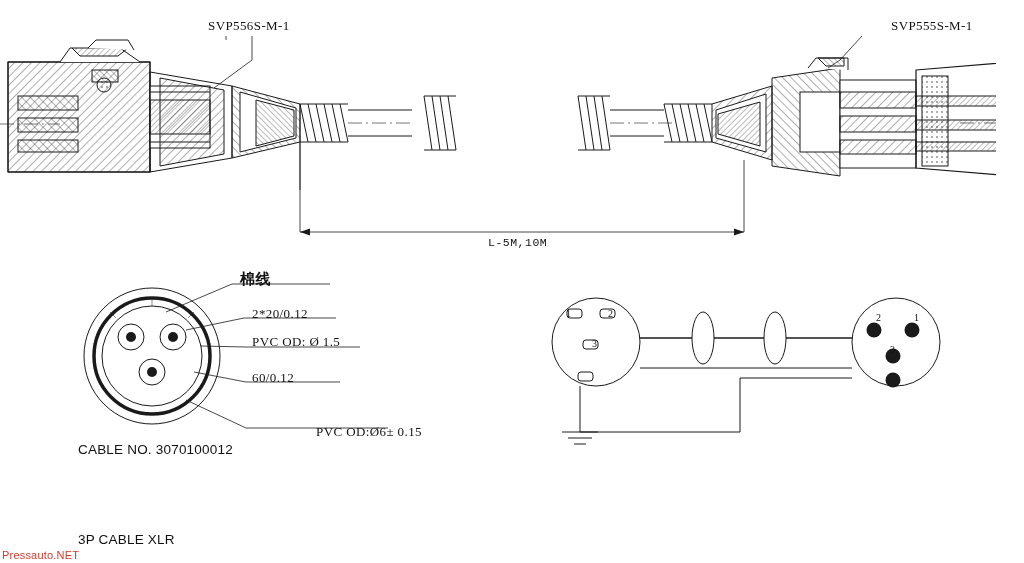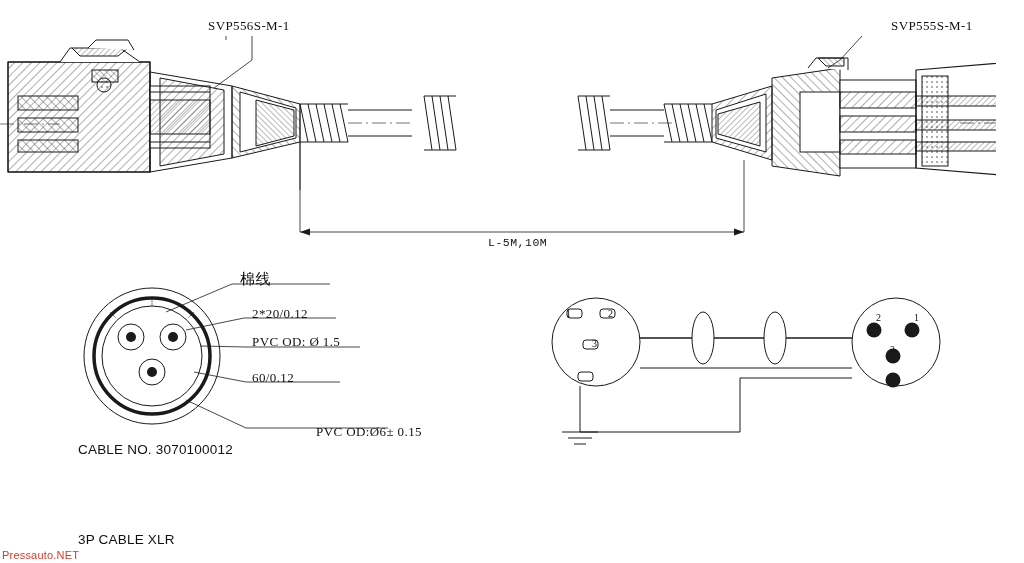--- a/index.html
+++ b/index.html
@@ -243,21 +243,21 @@
       </g>
     </g>
   </svg>
 
   <div class="lbl" style="left:208px; top:18px;">SVP556S-M-1</div>
 
   <div class="lbl" style="left:862px; top:18px;margin-left:29px;">SVP555S-M-1</div>
 
   <div class="lbl lbl-mono" style="left:488px; top:204px;margin-top:32px;">L-5M,10M</div>
 
-  <div class="lbl" style="left:240px; top:270px; font-size:15px;">棉线</div>
+  <div class="lbl" style="left:240px; top:270px; font-size:15px;font-weight:bold;">棉线</div>
 
   <div class="lbl" style="left:252px; top:306px;">2*20/0.12</div>
 
   <div class="lbl" style="left:252px; top:334px;">PVC OD: Ø 1.5</div>
 
   <div class="lbl" style="left:252px; top:370px;">60/0.12</div>
 
   <div class="lbl" style="left:276px; top:424px;margin-left:40px;">PVC  OD:Ø6± 0.15</div>
 
   <div class="pin" style="left:566px; top:308px;">1</div>

